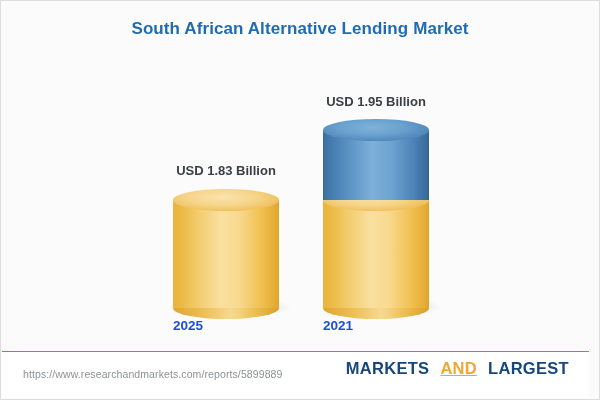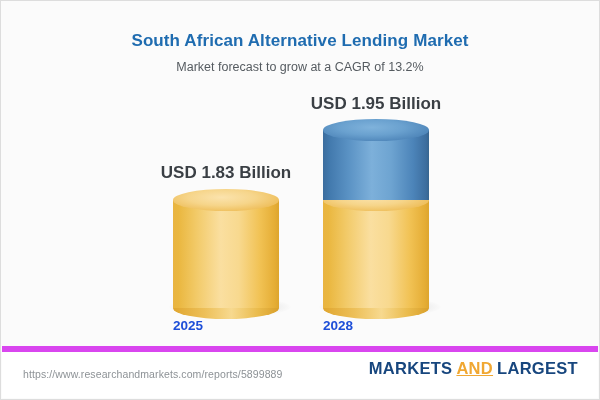--- a/index.html
+++ b/index.html
@@ -22,21 +22,21 @@
     border: 1px solid #dddddd;
     background: #fbfbfb;
     overflow: hidden;
   }
 
   
   .header {
     position: absolute;
     top: 0; left: 0; right: 0;
     text-align: center;
-    padding-top: 30px;
+    padding-top: 18px;
   }
   .chart-title {
     font-size: 17px;
     font-weight: bold;
     color: #1f6cb0;
     letter-spacing: 0.1px;
     line-height: 1.2;
     margin: 0;
   }
   .chart-subtitle {
@@ -60,21 +60,21 @@
   }
   #bar-group-2025 { left: 172px; }
   #bar-group-2029 { left: 322px; }
 
   
   .value-label {
     position: absolute;
     width: 200px;
     left: -47px;
     text-align: center;
-    font-size: 17px;
+    font-size: 13px;
     font-weight: bold;
     color: #3a3f44;
     white-space: nowrap;
   }
 
   
   .cylinder {
     position: absolute;
     width: 106px;
   }
@@ -143,25 +143,25 @@
     left: 0;
     text-align: left;
     font-size: 13.5px;
     font-weight: bold;
     color: #1d4ed8;
   }
 
   
   .footer {
     position: absolute;
-    left: 1px; right: 1px;
+    left: 1px; right: 10px;
     bottom: 1px;
     height: 46px;
     background: #ffffff;
-    border-top: 6px solid #d946ef;
+    border-top: 1px solid #d946ef;
   }
   .footer-url {
     position: absolute;
     left: 21px;
     top: 16px;
     font-size: 10.5px;
     color: #8d9296;
     letter-spacing: 0.1px;
   }
   .logo {
@@ -188,21 +188,20 @@
     white-space: nowrap;
   }
 </style>
 </head>
 <body>
 
 <div id="infographic">
 
   <div class="header">
     <h1 class="chart-title">South African Alternative Lending Market</h1>
-    <p class="chart-subtitle">Market forecast to grow at a CAGR of 13.2%</p>
   </div>
 
   <div class="plot">
 
     <div class="bar-group" id="bar-group-2025">
 
       <div class="value-label" style="top:162px;">USD 1.83 Billion</div>
 
       <div class="base-shadow" style="top:296px;"></div>
 
@@ -231,26 +230,26 @@
           <div class="seg-body" style="top:199px; height:108px;"></div>
           <div class="seg-cap cap-top" style="top:188px;"></div>
         </div>
 
         <div class="seg blue">
           <div class="seg-body" style="top:129px; height:70px;"></div>
           <div class="seg-cap cap-top" style="top:118px;"></div>
         </div>
       </div>
 
-      <div class="cat-label" style="top:317px;">2028</div>
+      <div class="cat-label" style="top:317px;">2021</div>
     </div>
 
   </div>
 
   <div class="footer">
     <div class="footer-url">https://www.researchandmarkets.com/reports/5899889</div>
 
     <div class="logo">
-      <div class="logo-main"><span class="logo-word-dark">MARKETS</span><span class="logo-word-accent" style="margin:0 4px;text-decoration:underline;">AND</span><span class="logo-word-dark">LARGEST</span></div>
+      <div class="logo-main"><span class="logo-word-dark">MARKETS</span><span class="logo-word-accent" style="margin:0 11px;text-decoration:underline;">AND</span><span class="logo-word-dark">LARGEST</span></div>
     </div>
   </div>
 
 </div>
 
 </body></html>

